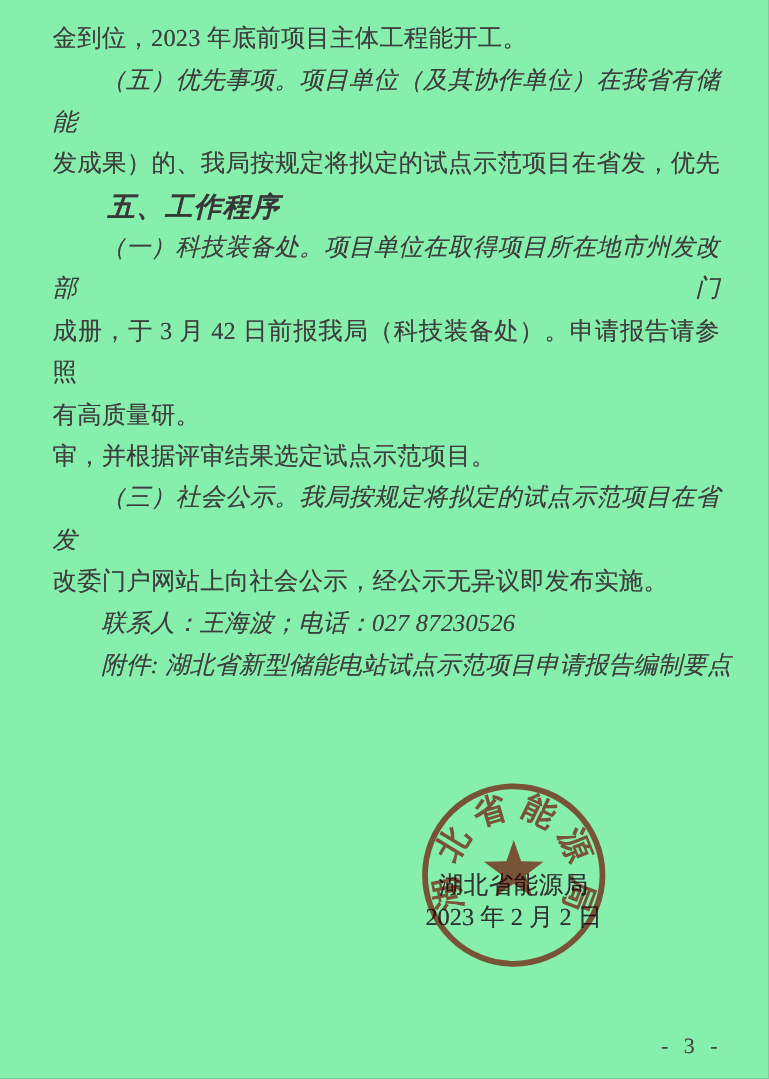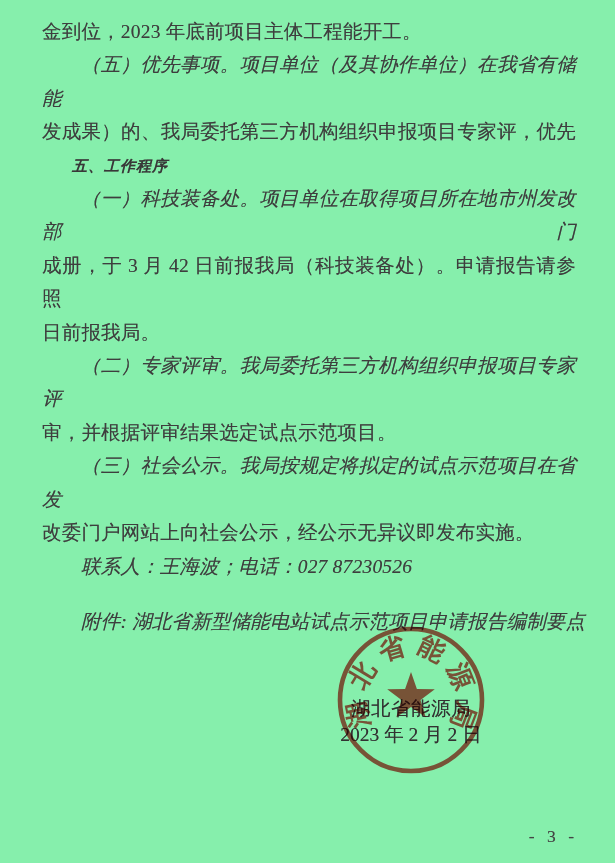--- a/index.html
+++ b/index.html
@@ -26,25 +26,25 @@
   .line { white-space: nowrap; }
   .line.full {
     white-space: normal;
     text-align: justify;
     text-align-last: justify;
   }
   .line.indent { text-indent: 2em; font-style: italic; }
   .line.heading {
     font-family: "Liberation Sans", "DejaVu Sans", sans-serif;
     font-weight: 700;
-    font-size: 15px;
+    font-size: 22px;
     color: #383838;
     letter-spacing: 1px;
   }
-  .line.attach { margin-top: 22px; }
+  .line.attach { }
   .sig {
     position: absolute;
     left: 311px;
     top: 699px;
     width: 200px;
     text-align: center;
     color: #323232;
     font-size: 19.5px;
     text-shadow: 0 0 0.5px rgba(60,60,60,0.6);
   }
@@ -74,26 +74,25 @@
   }
 </style>
 </head>
 <body>
 
 <div class="page">
 
   <div class="text-block">
     <div class="line">金到位，2023 年底前项目主体工程能开工。</div>
     <div class="line indent full">（五）优先事项。项目单位（及其协作单位）在我省有储能</div>
-    <div class="line full">发成果）的、我局委托第三方机构组织申报项目专家评，优先</div>
+    <div class="line full">发成果）的、我局按规定将拟定的试点示范项目在省发，优先</div>
     <div class="line indent heading">五、工作程序</div>
     <div class="line indent full">（一）科技装备处。项目单位在取得项目所在地市州发改部门</div>
     <div class="line full">成册，于 3 月 42 日前报我局（科技装备处）。申请报告请参照</div>
-    <div class="line">日前报我局。</div>
-    <div class="line indent full">（二）专家评审。我局委托第三方机构组织申报项目专家评</div>
+    <div class="line">有高质量研。</div>
     <div class="line">审，并根据评审结果选定试点示范项目。</div>
     <div class="line indent full">（三）社会公示。我局按规定将拟定的试点示范项目在省发</div>
     <div class="line">改委门户网站上向社会公示，经公示无异议即发布实施。</div>
     <div class="line indent">联系人：王海波；电话：027 87230526</div>
     <div class="line indent attach">附件: 湖北省新型储能电站试点示范项目申请报告编制要点</div>
   </div>
 
   <div class="sig">
     <div class="sig-agency">湖北省能源局</div>
     <div class="sig-date">2023 年 2 月 2 日</div>

